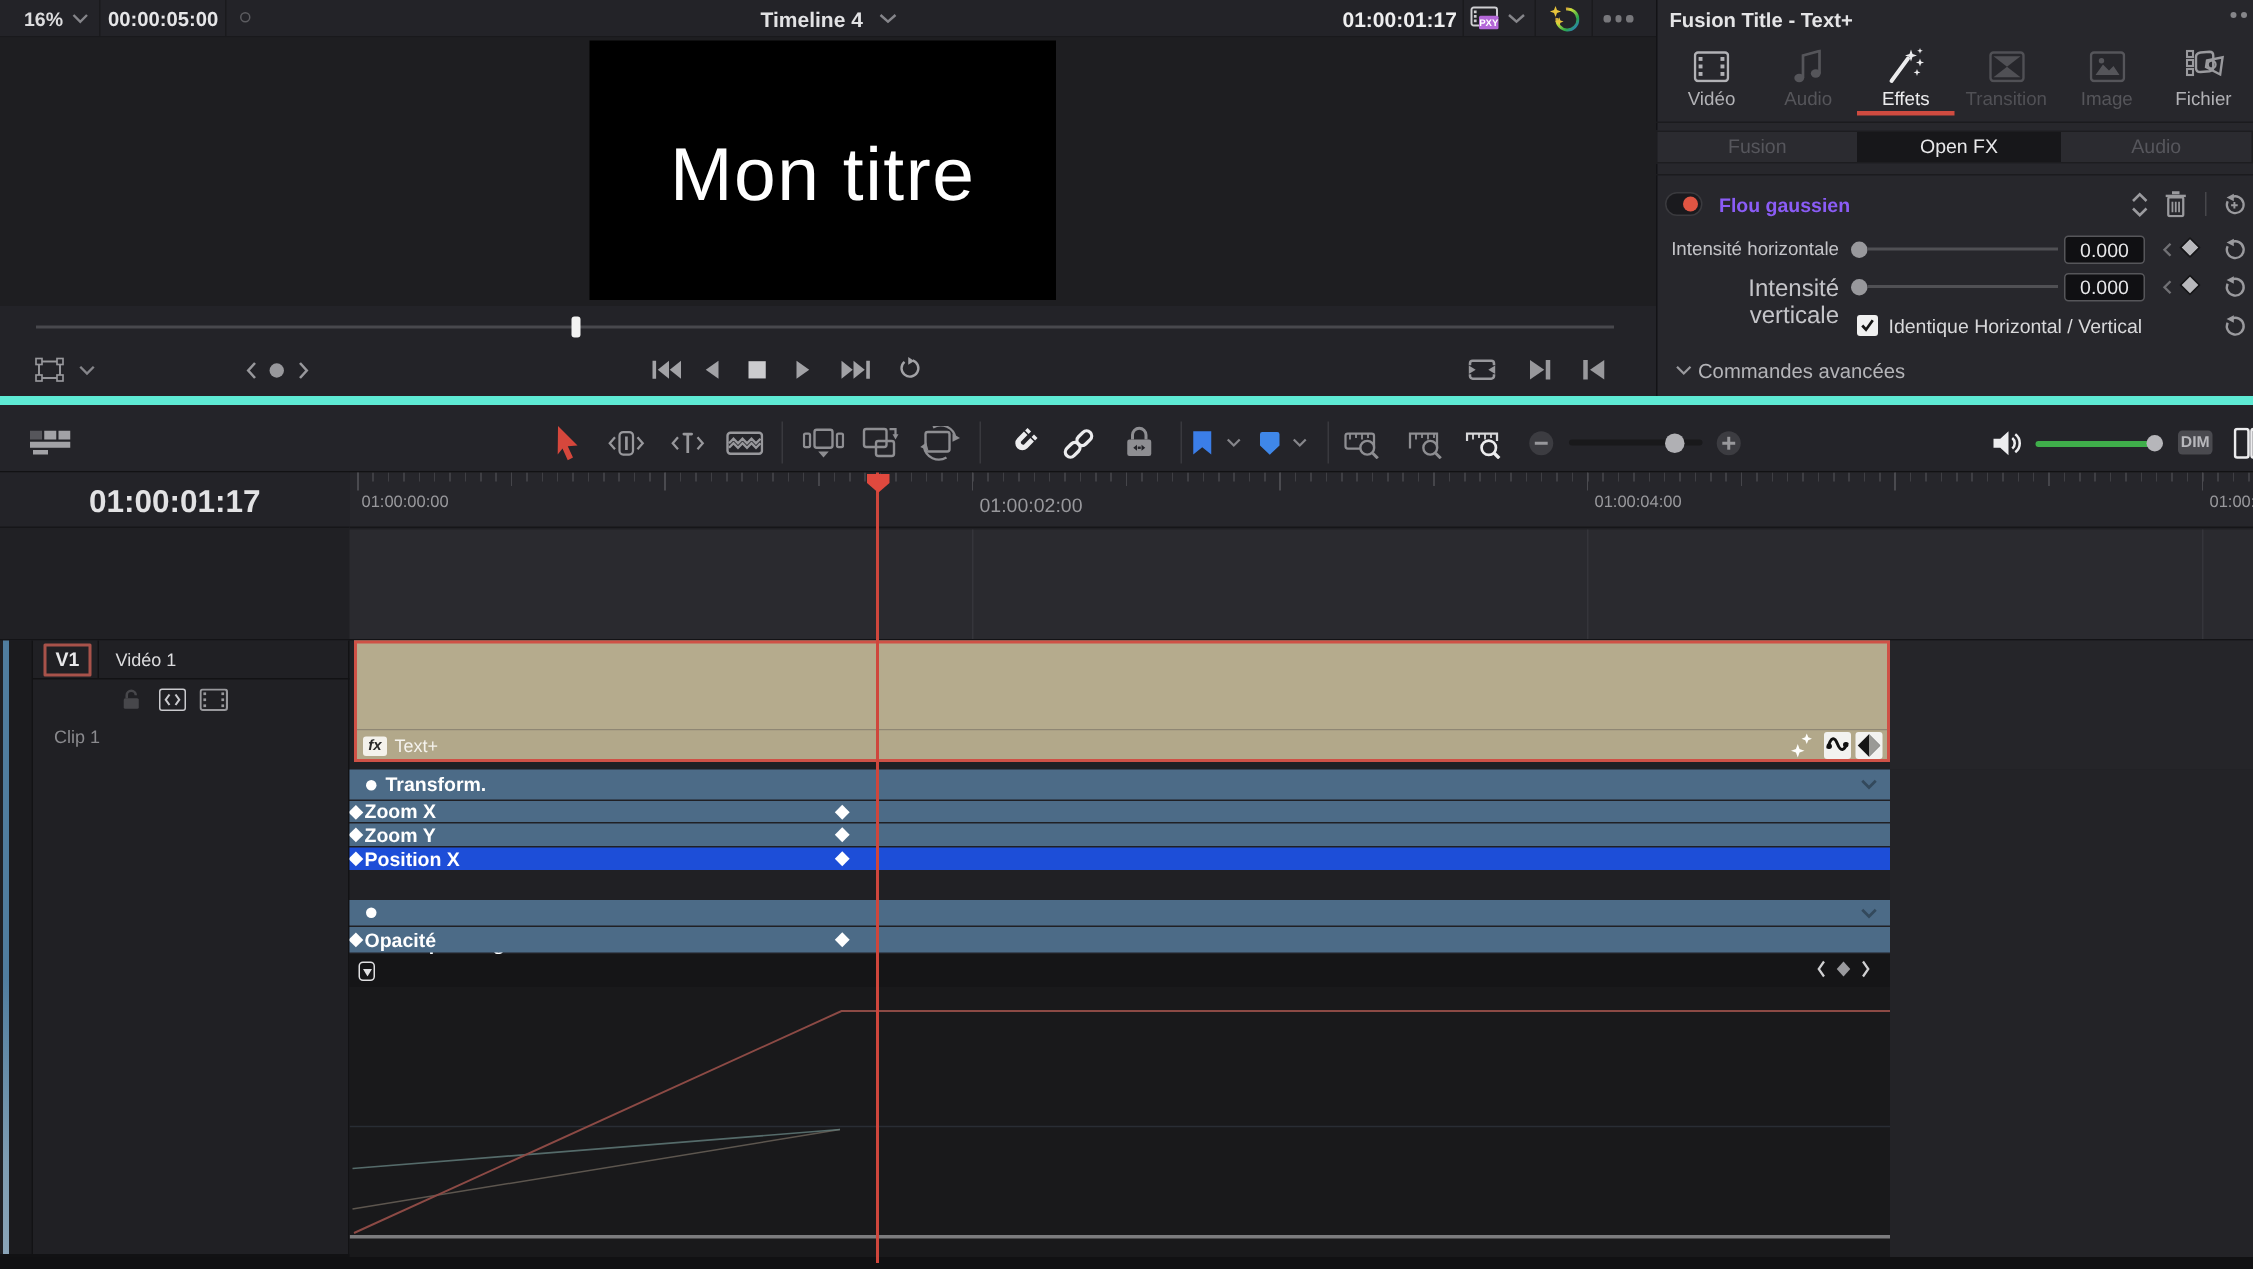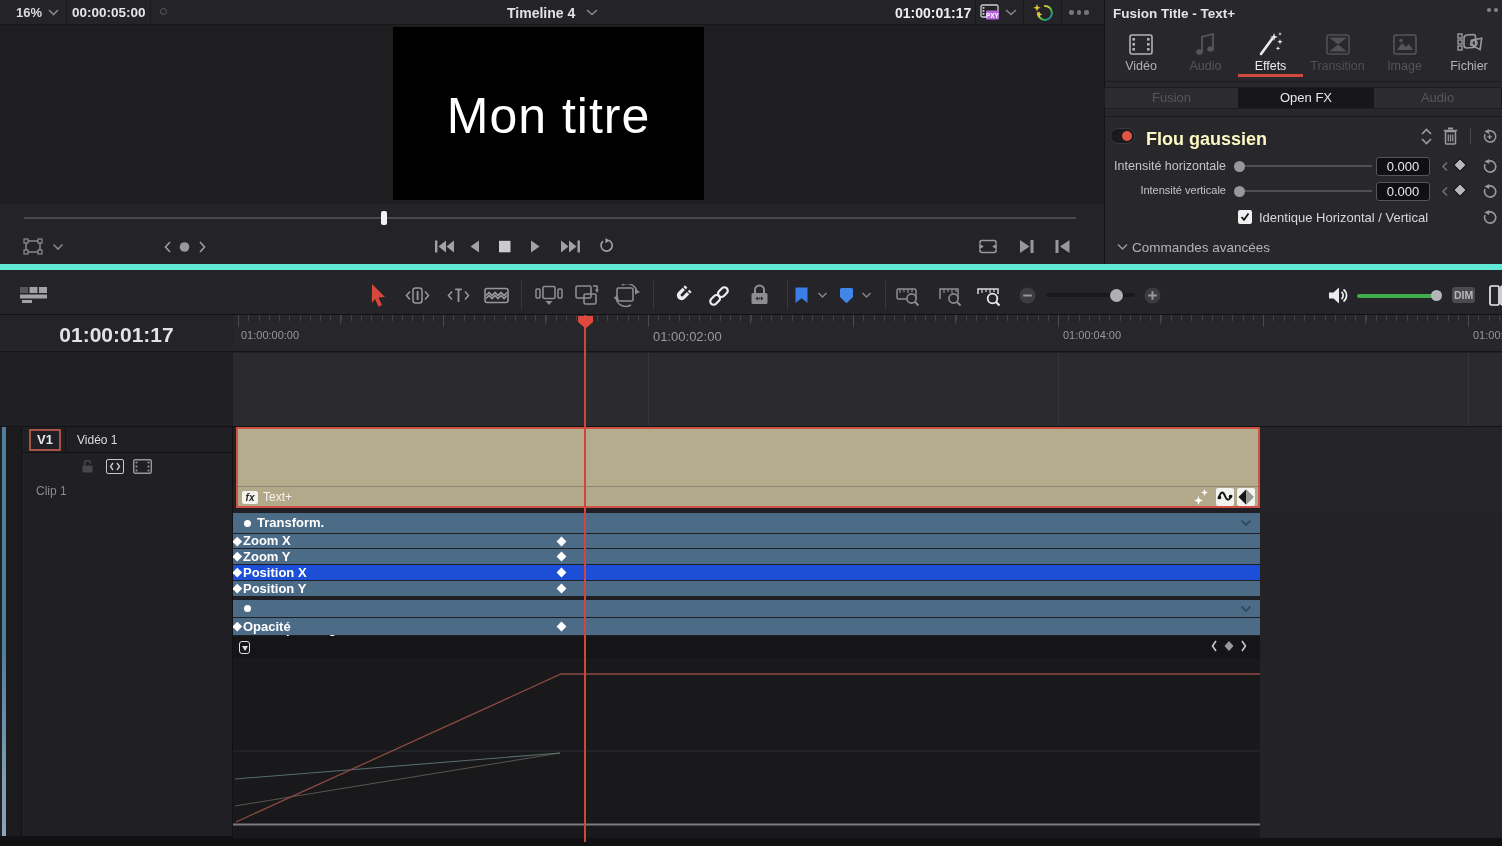--- a/index.html
+++ b/index.html
@@ -353,25 +353,20 @@
 <div class="abs" style="left:233px;top:549px;width:1027px;height:15px;background:#4c6b87;overflow:hidden;">
   <div class="abs" style="left:1px;top:4px;width:6.5px;height:6.5px;background:#fff;transform:rotate(45deg);"></div>
   <div class="abs" style="left:10px;top:0px;font-size:13px;font-weight:bold;color:#fff;">Zoom Y</div>
   <div class="abs" style="left:324.5px;top:4px;width:7px;height:7px;background:#fff;transform:rotate(45deg);"></div>
 </div>
 <div class="abs" style="left:233px;top:565px;width:1027px;height:15px;background:#1d4ed8;overflow:hidden;">
   <div class="abs" style="left:1px;top:4px;width:6.5px;height:6.5px;background:#fff;transform:rotate(45deg);"></div>
   <div class="abs" style="left:10px;top:0px;font-size:13px;font-weight:bold;color:#fff;">Position X</div>
   <div class="abs" style="left:324.5px;top:4px;width:7px;height:7px;background:#fff;transform:rotate(45deg);"></div>
 </div>
-<div class="abs" style="left:233px;top:581px;width:1027px;height:15px;background:#4c6b87;overflow:hidden;">
-  <div class="abs" style="left:1px;top:4px;width:6.5px;height:6.5px;background:#fff;transform:rotate(45deg);"></div>
-  <div class="abs" style="left:10px;top:0px;font-size:13px;font-weight:bold;color:#fff;">Position Y</div>
-  <div class="abs" style="left:324.5px;top:4px;width:7px;height:7px;background:#fff;transform:rotate(45deg);"></div>
-</div>
 <div class="abs" style="left:233px;top:600px;width:1027px;height:17px;background:#4c6b87;">
   <div class="abs" style="left:11px;top:5px;width:7px;height:7px;border-radius:50%;background:#fff;"></div>
   <div class="abs" style="left:24px;top:1px;font-size:13px;font-weight:bold;color:#fff;margin-top:20px;">Compositing</div>
   <svg class="abs" style="left:1007px;top:4.5px;" width="12" height="8" viewBox="0 0 12 8">
         <path d="M1.5 1.5 L6 6 L10.5 1.5" stroke="#33495c" stroke-width="1.8" fill="none"></path>
       </svg>
 </div>
 <div class="abs" style="left:233px;top:618px;width:1027px;height:17px;background:#4c6b87;overflow:hidden;">
   <div class="abs" style="left:1px;top:5px;width:6.5px;height:6.5px;background:#fff;transform:rotate(45deg);"></div>
   <div class="abs" style="left:10px;top:1px;font-size:13px;font-weight:bold;color:#fff;">Opacité</div>
@@ -473,21 +468,21 @@
 
   <div class="abs" style="left:0;top:87px;width:398px;height:22px;background:#2b2b30;border:1px solid #1d1d20;">
     <div class="abs" style="left:0;top:0;width:133px;height:20px;text-align:center;line-height:20px;font-size:13px;color:#56565c;">Fusion</div>
     <div class="abs" style="left:133px;top:0;width:136px;height:20px;background:#17171a;text-align:center;line-height:20px;font-size:13px;color:#e8e8ea;">Open FX</div>
     <div class="abs" style="left:269px;top:0;width:127px;height:20px;text-align:center;line-height:20px;font-size:13px;color:#56565c;">Audio</div>
   </div>
   <div class="abs" style="left:0;top:116px;width:398px;height:1px;background:#1b1b1e;"></div>
 
   <div class="abs" style="left:6px;top:128px;width:25px;height:16px;background:#1a1a1e;border-radius:8px;border:1px solid #3a3a3e;"></div>
   <div class="abs" style="left:18px;top:131px;width:10px;height:10px;border-radius:50%;background:#e05543;"></div>
-  <div class="abs" style="left:42px;top:129px;font-size:18px;font-weight:bold;color:#fef9c3;">Flou gaussien</div>
+  <div class="abs" style="left:42px;top:129px;font-size:13px;font-weight:bold;color:#8b5cf6;">Flou gaussien</div>
 
   <svg class="abs" style="left:316px;top:128px;" width="13" height="17" viewBox="0 0 13 17">
     <path d="M2 6 L6.5 1.5 L11 6" stroke="#9a9a9e" stroke-width="1.7" fill="none"></path>
     <path d="M2 11 L6.5 15.5 L11 11" stroke="#9a9a9e" stroke-width="1.7" fill="none"></path>
   </svg>
   <svg class="abs" style="left:339px;top:127px;" width="15" height="18" viewBox="0 0 15 18">
     <rect x="2.5" y="4.5" width="10" height="12.5" rx="1" fill="none" stroke="#9a9a9e" stroke-width="1.5"></rect>
     <rect x="0.8" y="2.8" width="13.4" height="1.6" fill="#9a9a9e"></rect>
     <rect x="5" y="0.5" width="5" height="2" fill="#9a9a9e"></rect>
     <path d="M5.3 7.5 V14.5 M7.5 7.5 V14.5 M9.7 7.5 V14.5" stroke="#9a9a9e" stroke-width="1.2"></path>
@@ -505,21 +500,21 @@
   <div class="abs" style="left:272px;top:156.5px;width:54px;height:19px;background:#101013;border:1px solid #56565a;border-radius:3px;text-align:center;line-height:17px;font-size:13px;color:#e8e8ea;">0.000</div>
   <svg class="abs" style="left:337px;top:161px;" width="8" height="11" viewBox="0 0 8 11">
         <path d="M6 1.5 L2 5.5 L6 9.5" stroke="#707074" stroke-width="1.6" fill="none"></path>
       </svg>
   <div class="abs" style="left:352px;top:161px;width:8px;height:8px;background:#b8b8bc;outline:1.6px solid #161618;transform:rotate(45deg);"></div>
   <svg class="abs" style="left:377px;top:158px;" width="16" height="16" viewBox="0 0 16 16">
     <path d="M6.6 3.5 A 5.6 5.6 0 1 1 4.1 6.1" fill="none" stroke="#9a9a9e" stroke-width="1.6"></path>
     <path d="M8.2 1.1 L3.4 3.6 L8.2 6.1 Z" fill="#9a9a9e"></path>
   </svg>
 
-  <div class="abs" style="left:0;top:184px;width:122px;text-align:right;font-size:11px;color:#c4c4c8;">Intensité verticale</div>
+  <div class="abs" style="left:0;top:184px;width:122px;text-align:right;font-size:16px;color:#c4c4c8;">Intensité verticale</div>
   <div class="abs" style="left:130px;top:185.5px;width:11px;height:11px;border-radius:50%;background:#98989c;"></div>
   <div class="abs" style="left:141px;top:190px;width:127px;height:2px;background:#505054;"></div>
   <div class="abs" style="left:272px;top:181.5px;width:54px;height:19px;background:#101013;border:1px solid #56565a;border-radius:3px;text-align:center;line-height:17px;font-size:13px;color:#e8e8ea;">0.000</div>
   <svg class="abs" style="left:337px;top:186px;" width="8" height="11" viewBox="0 0 8 11">
         <path d="M6 1.5 L2 5.5 L6 9.5" stroke="#707074" stroke-width="1.6" fill="none"></path>
       </svg>
   <div class="abs" style="left:352px;top:186px;width:8px;height:8px;background:#b8b8bc;outline:1.6px solid #161618;transform:rotate(45deg);"></div>
   <svg class="abs" style="left:377px;top:183px;" width="16" height="16" viewBox="0 0 16 16">
     <path d="M6.6 3.5 A 5.6 5.6 0 1 1 4.1 6.1" fill="none" stroke="#9a9a9e" stroke-width="1.6"></path>
     <path d="M8.2 1.1 L3.4 3.6 L8.2 6.1 Z" fill="#9a9a9e"></path>

